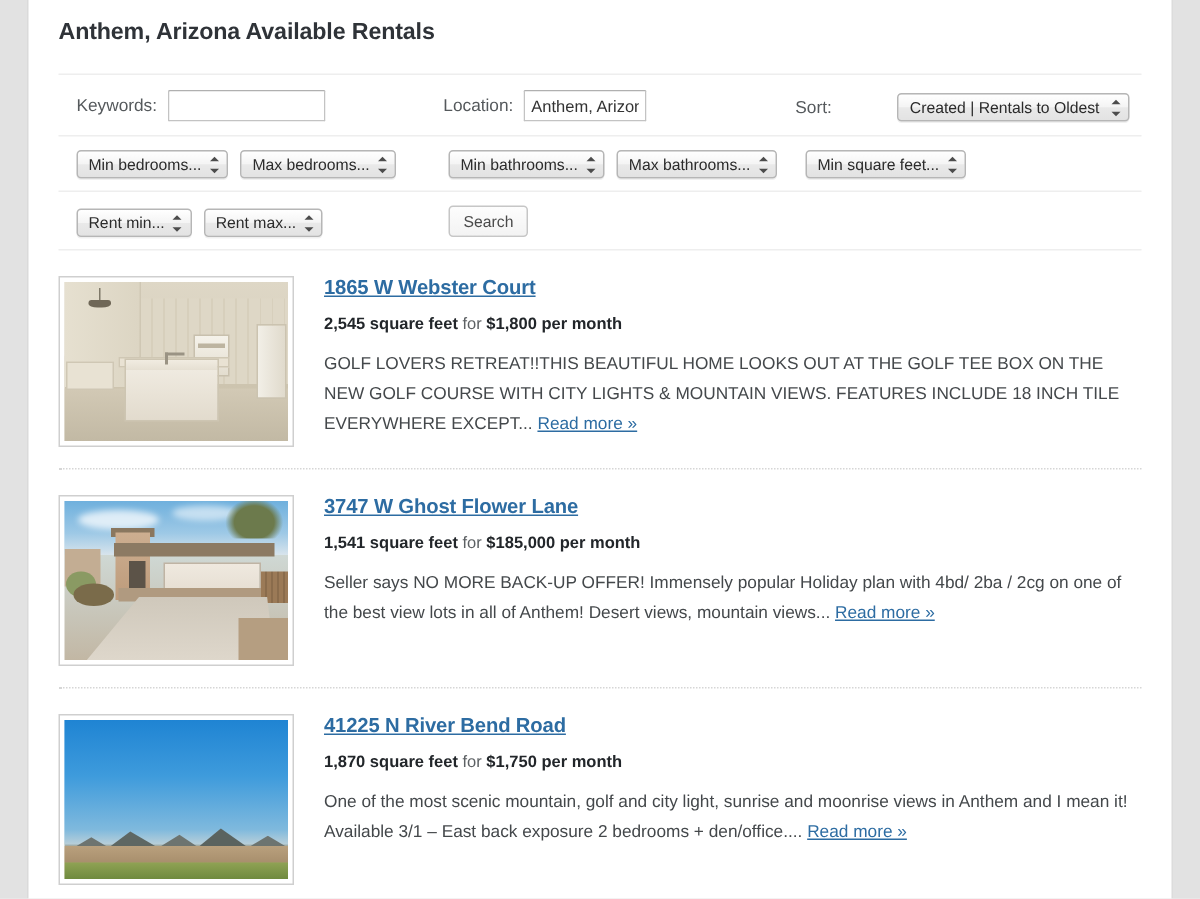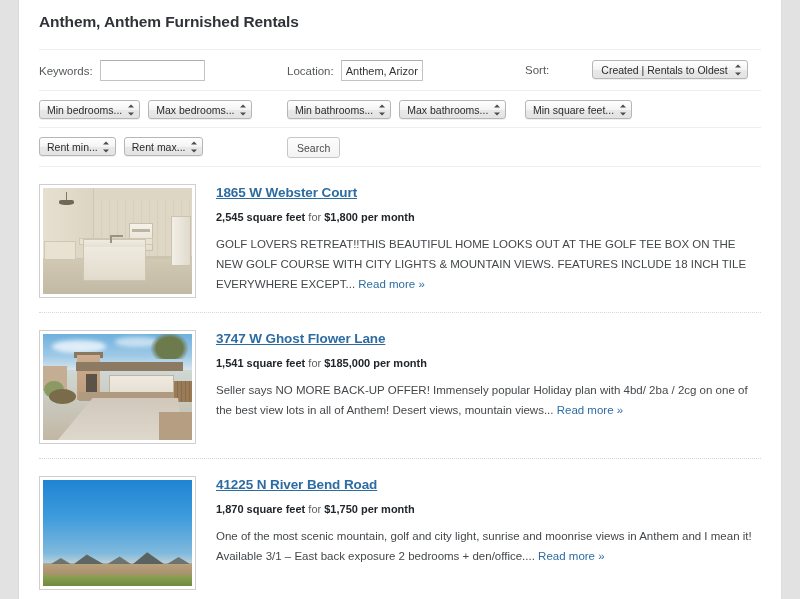--- a/index.html
+++ b/index.html
@@ -34,23 +34,24 @@
     margin: 0;
   }
 
   .search-panel { margin-top: 18px; }
   .sep {
     border: 0; border-top: 1px solid #eeeeee;
     margin: 0; height: 0;
   }
   .form-row {
     display: flex;
-    align-items: flex-start;
+    align-items: flex-end;
     padding: 9px 0 8px 0;
     min-height: 27px;
+    margin-left: 12px;
   }
   .fr-1 { padding: 10px 0 9px 0; }
   .col-a { width: 248px; display: flex; align-items: center; }
   .col-b { width: 238px; display: flex; align-items: center; }
   .col-c { flex: 1; display: flex; align-items: center; gap: 36px; }
 
   .fld-label {
     font-size: 11.5px;
     color: #55595c;
     margin-right: 7px;
@@ -171,20 +172,21 @@
   .meta b { color: #22262a; font-weight: bold; }
   .excerpt {
     font-size: 11.5px;
     color: #44484b;
     line-height: 1.72;
     margin: 0;
     max-width: 548px;
   }
   .readmore {
     color: #2d6ca2;
+    text-decoration: underline;
     cursor: pointer;
     white-space: nowrap;
     margin-top: 44px;
   }
 
   
   .kitchen { background: linear-gradient(180deg,#ded7c6 0%,#d8d0bd 46%,#cfc6b1 47%,#c9c0ab 100%); }
   .kitchen .wall-l { position:absolute; left:0; top:0; width:34%; height:66%;
       background: linear-gradient(90deg,#e6e0d0,#dcd5c3);
       border-right:1px solid #cfc7b4; }
@@ -264,21 +266,21 @@
       background: linear-gradient(180deg,#b9a07d 0%,#a88f6d 100%); }
   .desert .grass { position:absolute; left:0; bottom:0; width:100%; height:10%;
       background: linear-gradient(180deg,#8fa254 0%,#6f8a3e 100%); }
 </style>
 </head>
 <body>
 
 <div id="page">
   <div id="sheet">
 
-    <h1 class="page-title">Anthem, Anthem Furnished Rentals</h1>
+    <h1 class="page-title">Anthem, Arizona Available Rentals</h1>
 
     <div id="inner">
 
       <div class="search-panel">
 
         <hr class="sep">
 
         <div class="form-row fr-1">
           <div class="col-a">
             <span class="fld-label">Keywords:</span>

